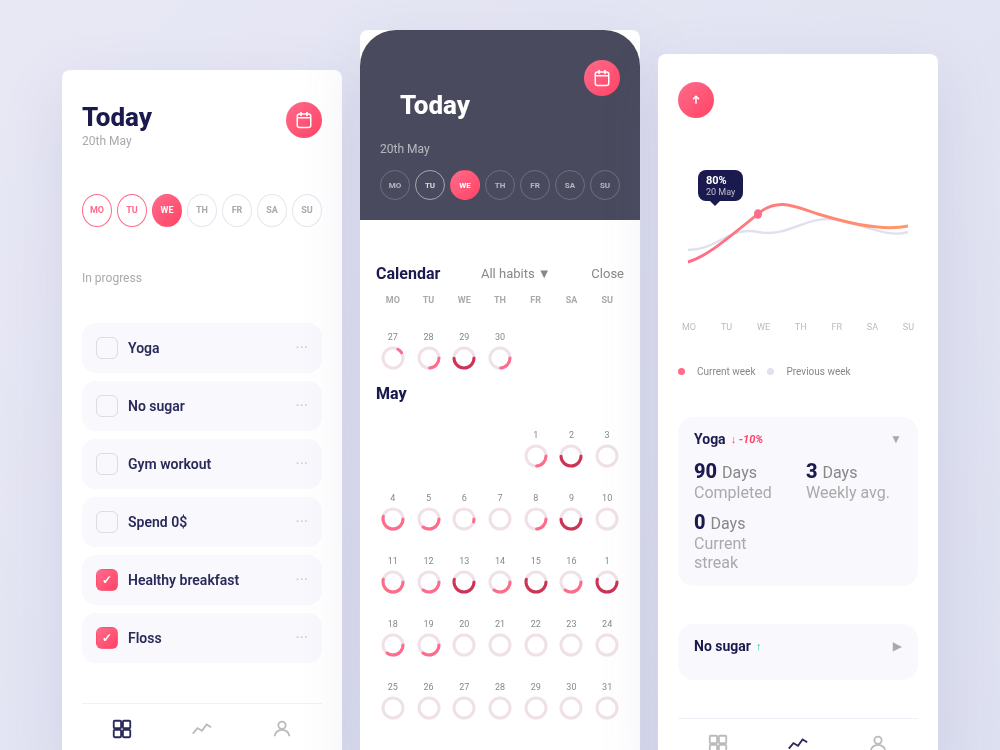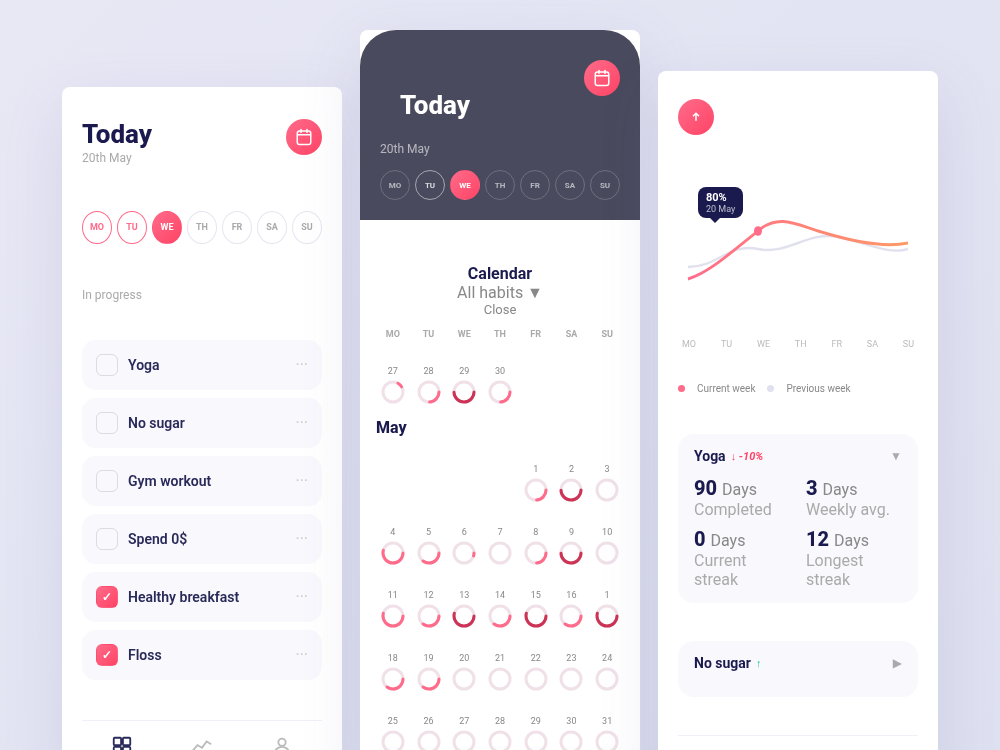--- a/index.html
+++ b/index.html
@@ -207,25 +207,24 @@
     .calendar-section {
       background: #fff;
       flex: 1;
       padding: 16px 16px 0;
     }
     .cal-header {
       display: flex;
       align-items: center;
       justify-content: space-between;
       margin-bottom: 10px;
-      flex-direction: column;
     }
     .cal-title { font-size: 16px; font-weight: 700; color: #1a1a4e; }
     .cal-filter {
-      font-size: 16px; color: #888; display: flex; align-items: center; gap: 3px; cursor: pointer;
+      font-size: 13px; color: #888; display: flex; align-items: center; gap: 3px; cursor: pointer;
     }
     .close-btn { font-size: 13px; color: #888; cursor: pointer; }
 
     .cal-grid {
       display: grid;
       grid-template-columns: repeat(7, 1fr);
       gap: 4px 2px;
       text-align: center;
     }
     .cal-day-header {
@@ -867,26 +866,20 @@
           <span>3</span> <span class="stat-unit">Days</span>
         </div>
         <div class="stat-label">Weekly avg.</div>
       </div>
       <div class="stat-item">
         <div class="stat-num">
           <span>0</span> <span class="stat-unit">Days</span>
         </div>
         <div class="stat-label">Current streak</div>
       </div>
-      <div class="stat-item">
-        <div class="stat-num">
-          <span>12</span> <span class="stat-unit">Days</span>
-        </div>
-        <div class="stat-label">Longest streak</div>
-      </div>
     </div>
   </div>
 
   <div class="stats-card">
     <div class="stats-card-header">
       <div class="stats-card-title">
         <span>No sugar</span>
         <span class="trend-up">↑</span>
       </div>
       <span class="expand-icon">▶</span>

